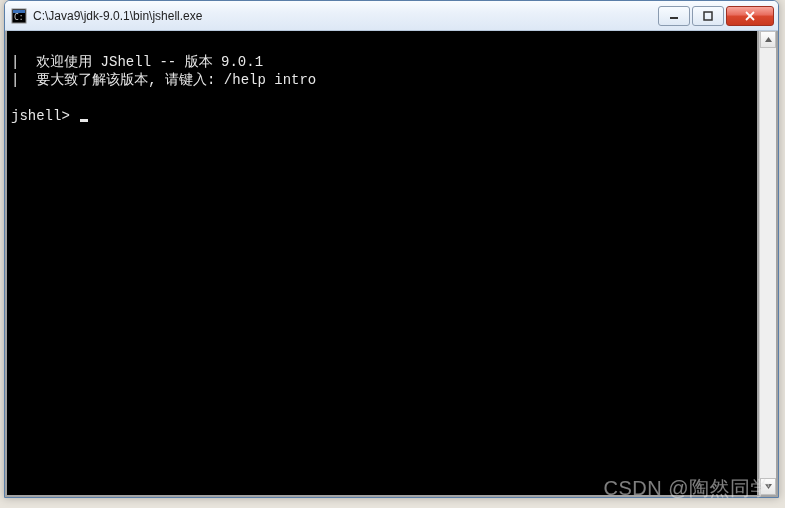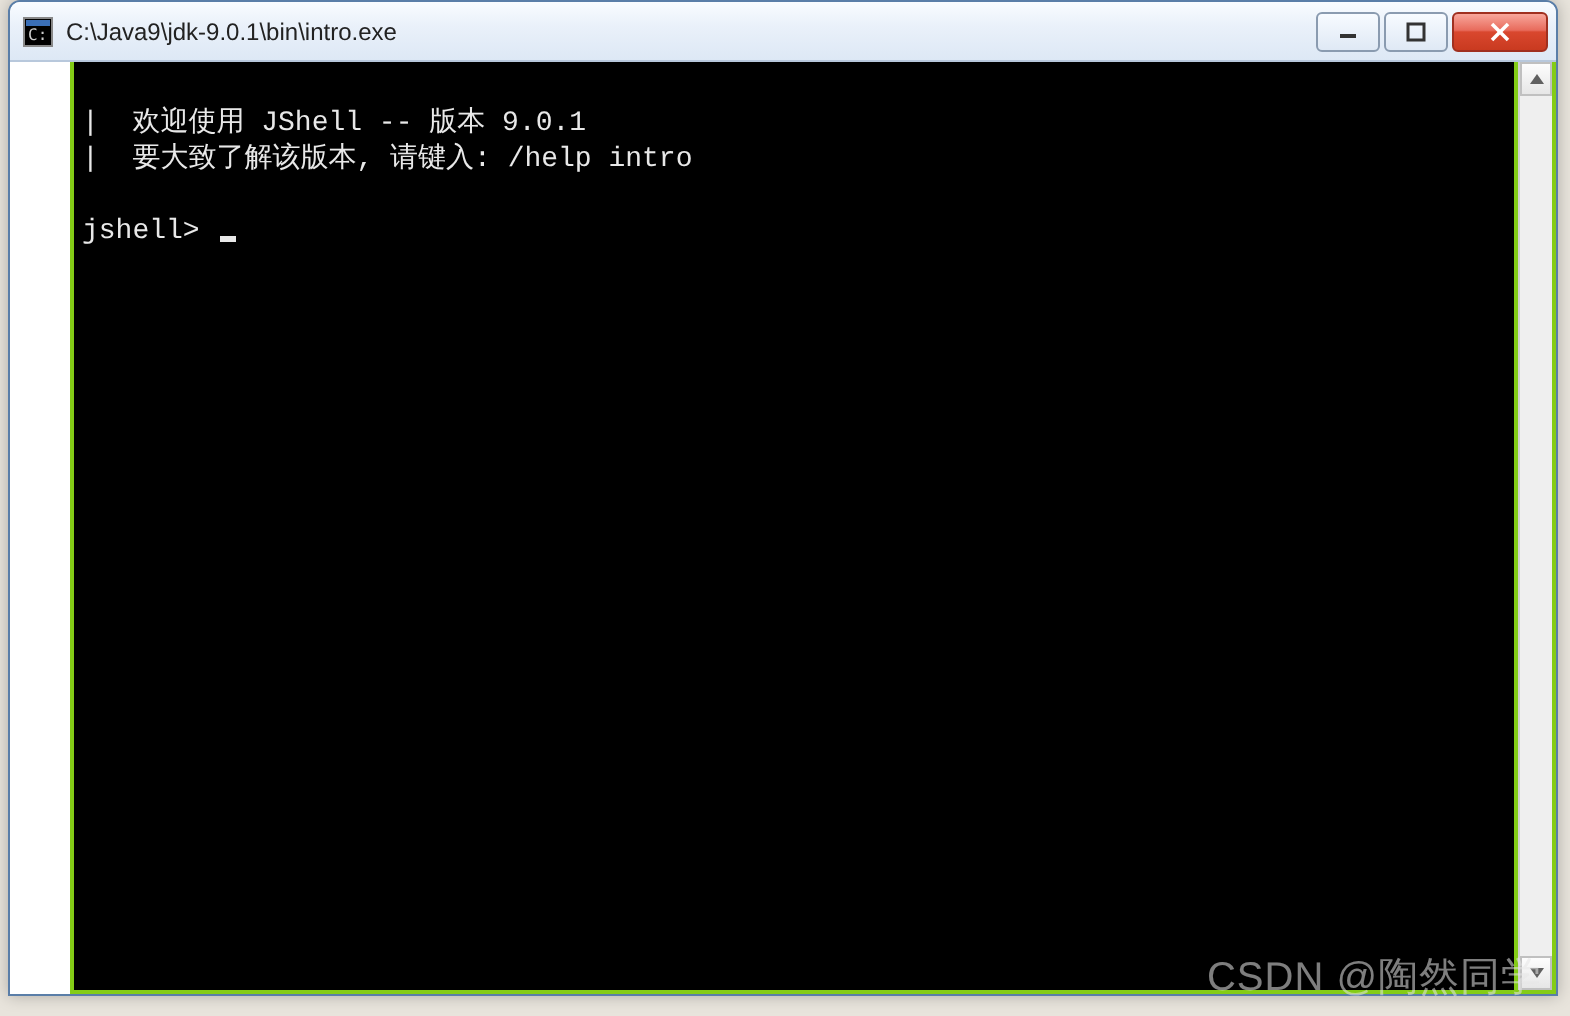--- a/index.html
+++ b/index.html
@@ -67,24 +67,23 @@
       position: relative;
     }
     .win-btn svg { pointer-events: none; }
     .win-btn.close {
       width: 48px;
       background: linear-gradient(to bottom, #f8a79c 0%, #e86b5c 45%, #d9472e 50%, #c93a20 100%);
       border-color: #a03020;
     }
     .terminal-wrap {
       flex: 1;
-      background: #84cc16;
+      background: #a3a3a3;
       display: flex;
       position: relative;
-      margin-left: 30px;
     }
     .terminal {
       flex: 1;
       background: #000;
       color: #e8e8e8;
       font-family: Consolas, "Courier New", monospace;
       font-size: 14px;
       line-height: 18px;
       padding: 4px 4px;
       white-space: pre;
@@ -136,21 +135,21 @@
 
 <div class="window">
   <div class="titlebar">
     <span class="app-icon">
       <svg viewBox="0 0 16 16">
         <rect x="1" y="1" width="14" height="14" fill="#000" stroke="#888" stroke-width="1"></rect>
         <rect x="2" y="2" width="12" height="3" fill="#3a6fb7"></rect>
         <text x="3" y="12" font-size="8" fill="#ccc" font-family="monospace">C:</text>
       </svg>
     </span>
-    <span class="title-text">C:\Java9\jdk-9.0.1\bin\intro.exe</span>
+    <span class="title-text">C:\Java9\jdk-9.0.1\bin\jshell.exe</span>
     <div class="win-controls">
       <div class="win-btn">
         <svg width="10" height="10">
             <rect x="1" y="6" width="8" height="2" fill="#333"></rect>
           </svg>
       </div>
       <div class="win-btn">
         <svg width="10" height="10">
             <rect x="1" y="1" width="8" height="8" fill="none" stroke="#333" stroke-width="1.5"></rect>
           </svg>

